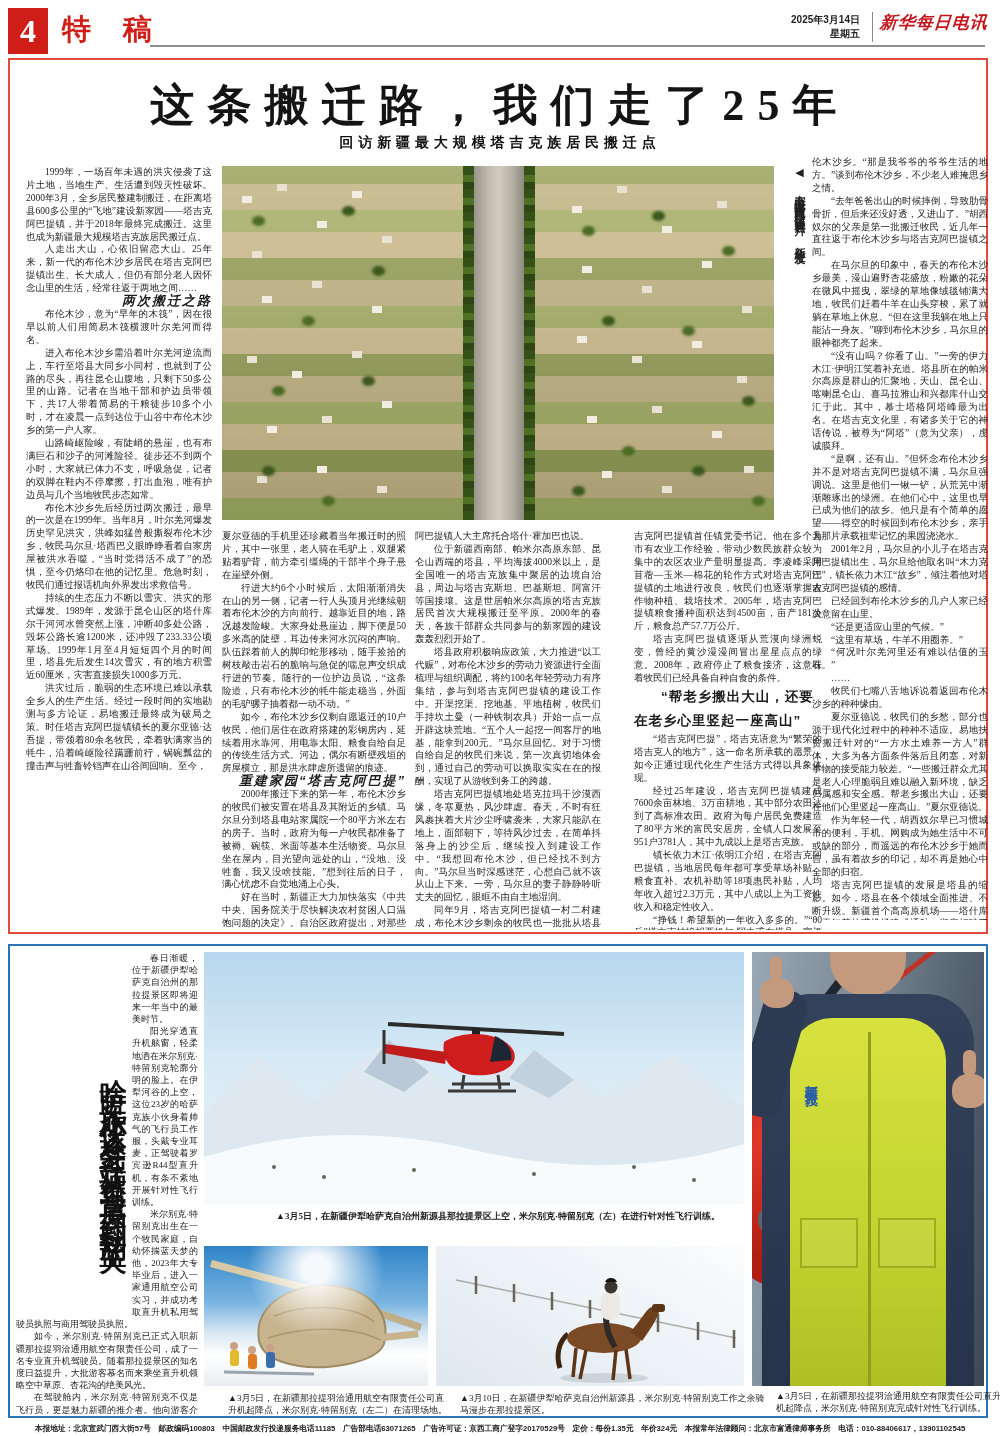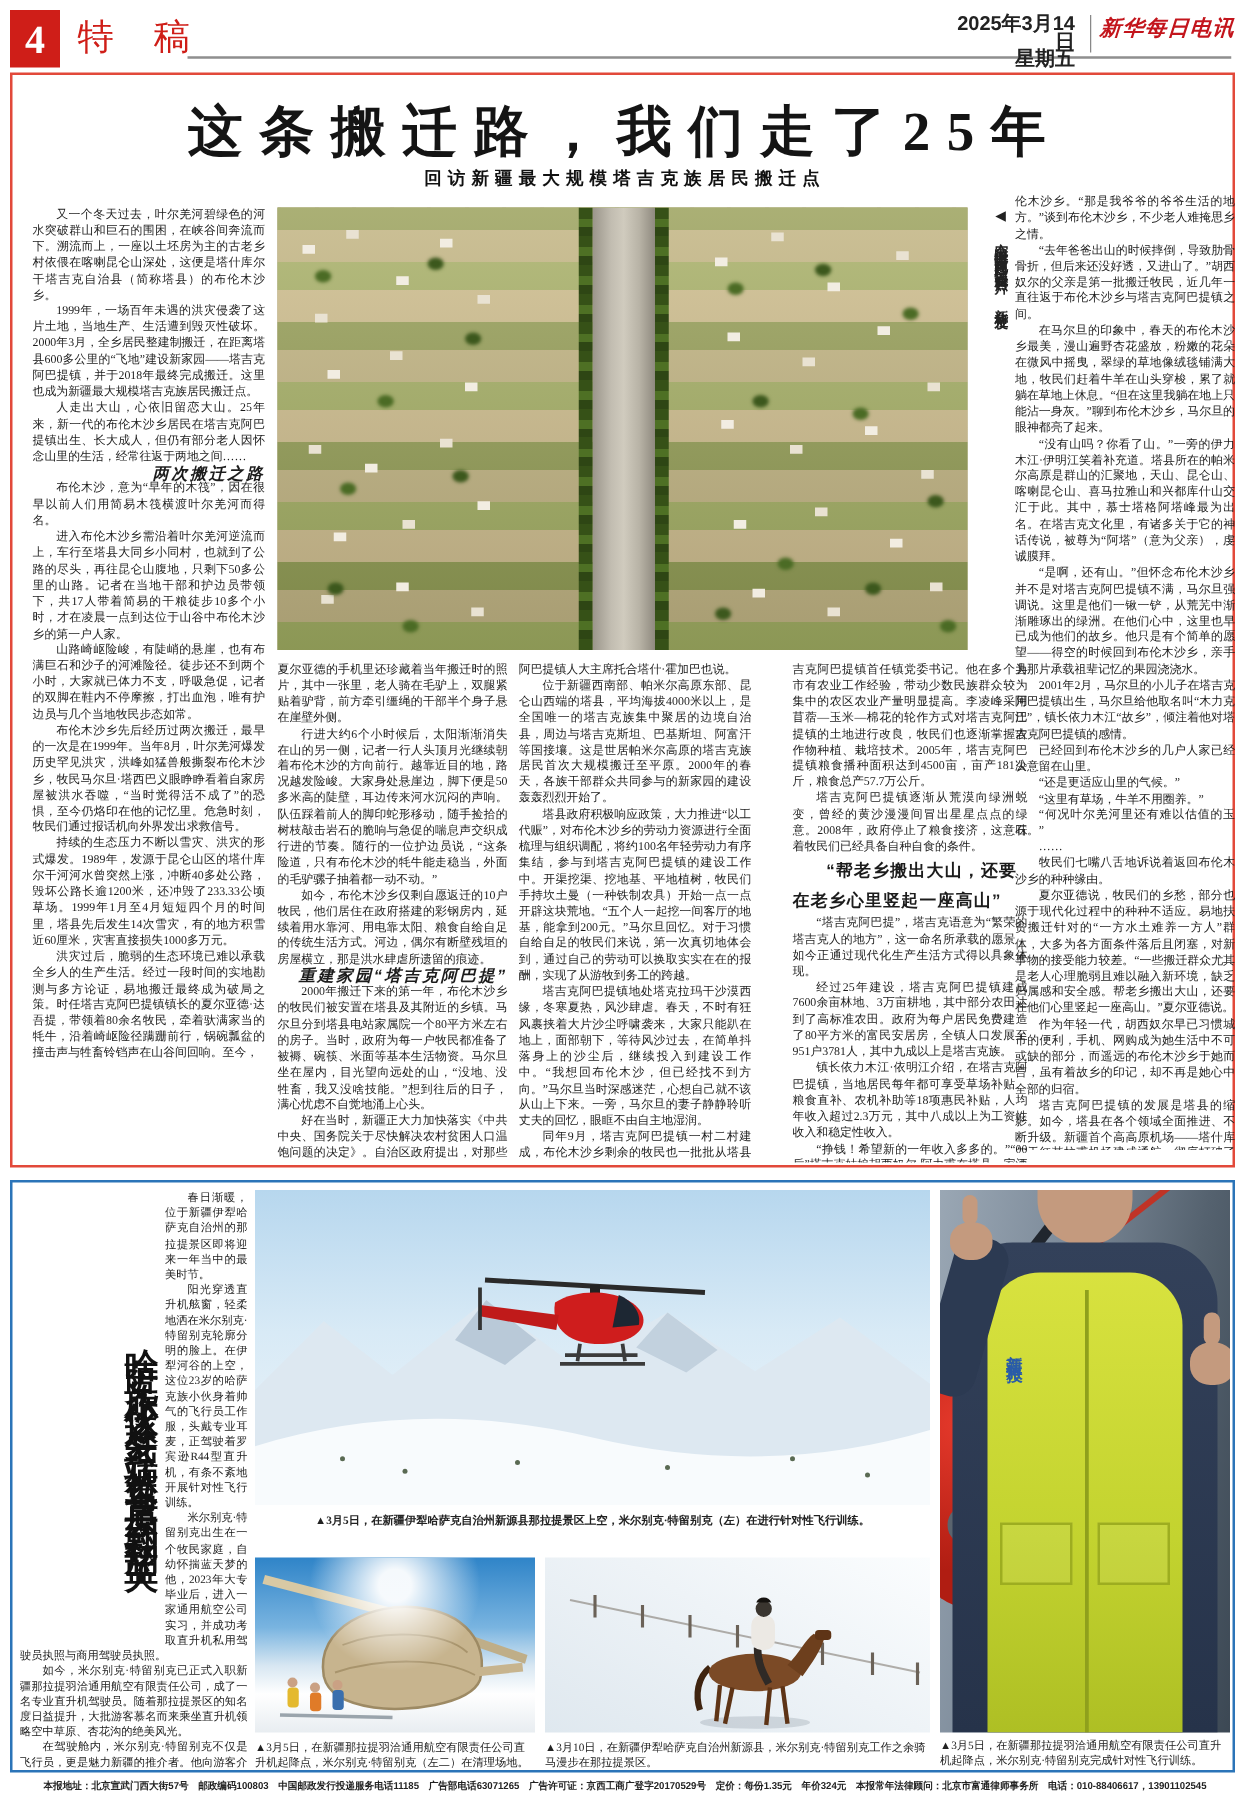--- a/index.html
+++ b/index.html
@@ -3,24 +3,24 @@
 <meta charset="utf-8">
 <style>
   html,body{margin:0;padding:0;background:#ffffff;}
   .sheet{position:relative;width:1000px;height:1436px;background:#fff;overflow:hidden;
          font-family:"Liberation Serif","DejaVu Serif",serif;color:#1c1c1c;}
   
   .pagenum-box{position:absolute;left:8px;top:8px;width:40px;height:46px;background:#cf1e18;
                color:#fff;font-family:"Liberation Serif",serif;font-weight:bold;font-size:32px;
                display:flex;align-items:center;justify-content:center;}
   .section-title{position:absolute;left:62px;top:10px;font-family:"Liberation Sans",sans-serif;
-                 font-weight:normal;font-size:29px;color:#cf1e18;letter-spacing:12px;}
+                 font-weight:bold;font-size:29px;color:#cf1e18;letter-spacing:12px;}
   .header-rule{position:absolute;left:150px;top:45px;width:835px;height:2px;background:#8f8f8f;}
   .date-block{position:absolute;left:760px;top:13px;width:100px;text-align:right;
-              font-family:"Liberation Sans",sans-serif;font-weight:bold;font-size:16px;line-height:14px;color:#222;}
+              font-family:"Liberation Sans",sans-serif;font-weight:bold;font-size:10px;line-height:14px;color:#222;}
   .head-divider{position:absolute;left:872px;top:12px;width:1px;height:30px;background:#888;}
   .masthead{position:absolute;left:880px;top:11px;width:112px;font-size:17px;font-weight:bold;
             font-style:italic;color:#c3151c;letter-spacing:1px;transform:skewX(-4deg);}
   
   .main-frame{position:absolute;left:8px;top:58px;width:980px;height:876px;border:2px solid #e2493a;box-sizing:border-box;}
   .blue-frame{position:absolute;left:8px;top:944px;width:980px;height:474px;border:2px solid #2b74b8;box-sizing:border-box;}
   
   .headline{position:absolute;left:40px;top:76px;width:920px;text-align:center;
             font-weight:bold;font-size:44px;letter-spacing:0.30em;color:#141414;}
   .deck{position:absolute;left:40px;top:134px;width:920px;text-align:center;
@@ -71,21 +71,21 @@
   
   .story{position:absolute;left:16px;top:952px;width:182px;height:462px;overflow:hidden;
          font-size:9px;line-height:12.2px;text-align:justify;}
   .story p{margin:0;text-indent:2em;}
   .vtitle-block{float:left;width:108px;height:306px;margin:42px 8px 6px 0;writing-mode:vertical-rl;
                 display:flex;justify-content:center;}
   .vtitle-block span{display:block;font-weight:bold;font-size:27px;letter-spacing:9px;color:#111;margin:0 5px;}
   
   .photo-main{position:absolute;left:204px;top:952px;width:540px;height:252px;overflow:hidden;
               background:linear-gradient(180deg,#b7d7ee 0%,#d8eaf6 45%,#eef5fa 100%);}
-  .caption{position:absolute;font-size:9px;line-height:12px;color:#222;}
+  .caption{position:absolute;font-size:9px;line-height:12px;color:#222;margin-left:24px;}
   .caption-main{left:204px;top:1210px;width:540px;text-align:center;font-weight:bold;}
   .photo-a{position:absolute;left:204px;top:1246px;width:224px;height:140px;overflow:hidden;
            background:linear-gradient(180deg,#2f84c8 0%,#79b4e0 40%,#d8e7f2 62%,#ffffff 78%,#e8edf1 100%);}
   .photo-a::before{content:"";position:absolute;inset:0;
            background:radial-gradient(circle at 50% 16%,rgba(255,255,255,.95) 0 8%,rgba(255,255,255,0) 42%);}
   .photo-b{position:absolute;left:436px;top:1246px;width:308px;height:140px;overflow:hidden;
            background:linear-gradient(210deg,#fbfdfe 0%,#eef3f7 45%,#dfe8ef 100%);}
   .photo-c{position:absolute;left:752px;top:952px;width:232px;height:434px;overflow:hidden;
            background:linear-gradient(100deg,#9aa7b4 0%,#7d8b9a 35%,#55626f 70%,#3c4854 100%);}
   .caption-a{left:204px;top:1392px;width:224px;}
@@ -146,21 +146,20 @@
     <div class="groves"></div>
     <div class="road"></div>
   </div>
   <div class="vcaption">
     <span>◀ 空中俯瞰塔吉克阿巴提镇（资料照片）。</span>
     <span class="credit">新华社发</span>
   </div>
 
   <div class="col col1">
     <div>
-        <p>又一个冬天过去，叶尔羌河碧绿色的河水突破群山和巨石的围困，在峡谷间奔流而下。溯流而上，一座以土坯房为主的古老乡村依偎在喀喇昆仑山深处，这便是塔什库尔干塔吉克自治县（简称塔县）的布伦木沙乡。</p>
         <p>1999年，一场百年未遇的洪灾侵袭了这片土地，当地生产、生活遭到毁灭性破坏。2000年3月，全乡居民整建制搬迁，在距离塔县600多公里的“飞地”建设新家园——塔吉克阿巴提镇，并于2018年最终完成搬迁。这里也成为新疆最大规模塔吉克族居民搬迁点。</p>
         <p>人走出大山，心依旧留恋大山。25年来，新一代的布伦木沙乡居民在塔吉克阿巴提镇出生、长大成人，但仍有部分老人因怀念山里的生活，经常往返于两地之间……</p>
       </div>
     <p class="subhead-small">两次搬迁之路</p>
     <div>
         <p>布伦木沙，意为“早年的木筏”，因在很早以前人们用简易木筏横渡叶尔羌河而得名。</p>
         <p>进入布伦木沙乡需沿着叶尔羌河逆流而上，车行至塔县大同乡小同村，也就到了公路的尽头，再往昆仑山腹地，只剩下50多公里的山路。记者在当地干部和护边员带领下，共17人带着简易的干粮徒步10多个小时，才在凌晨一点到达位于山谷中布伦木沙乡的第一户人家。</p>
         <p>山路崎岖险峻，有陡峭的悬崖，也有布满巨石和沙子的河滩险径。徒步还不到两个小时，大家就已体力不支，呼吸急促，记者的双脚在鞋内不停摩擦，打出血泡，唯有护边员与几个当地牧民步态如常。</p>
         <p>布伦木沙乡先后经历过两次搬迁，最早的一次是在1999年。当年8月，叶尔羌河爆发历史罕见洪灾，洪峰如猛兽般撕裂布伦木沙乡，牧民马尔旦·塔西巴义眼睁睁看着自家房屋被洪水吞噬，“当时觉得活不成了”的恐惧，至今仍烙印在他的记忆里。危急时刻，牧民们通过报话机向外界发出求救信号。</p>
         <p>持续的生态压力不断以雪灾、洪灾的形式爆发。1989年，发源于昆仑山区的塔什库尔干河河水曾突然上涨，冲断40多处公路，毁坏公路长逾1200米，还冲毁了233.33公顷草场。1999年1月至4月短短四个月的时间里，塔县先后发生14次雪灾，有的地方积雪近60厘米，灾害直接损失1000多万元。</p>

